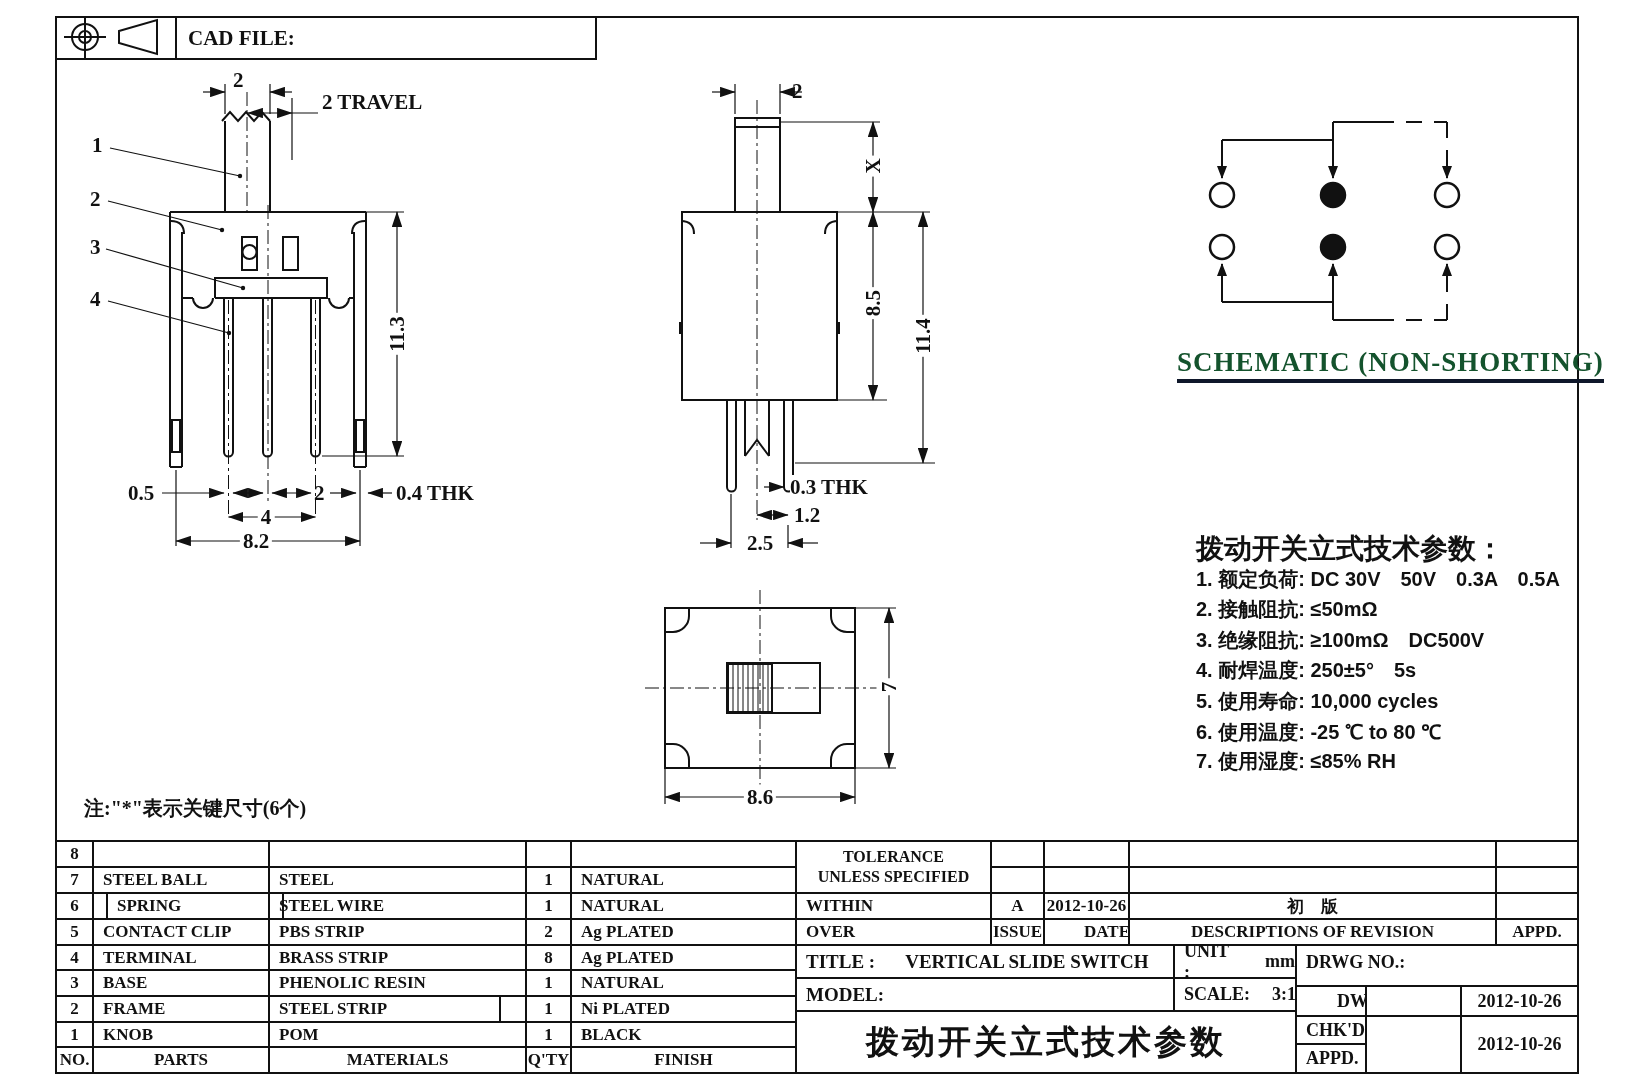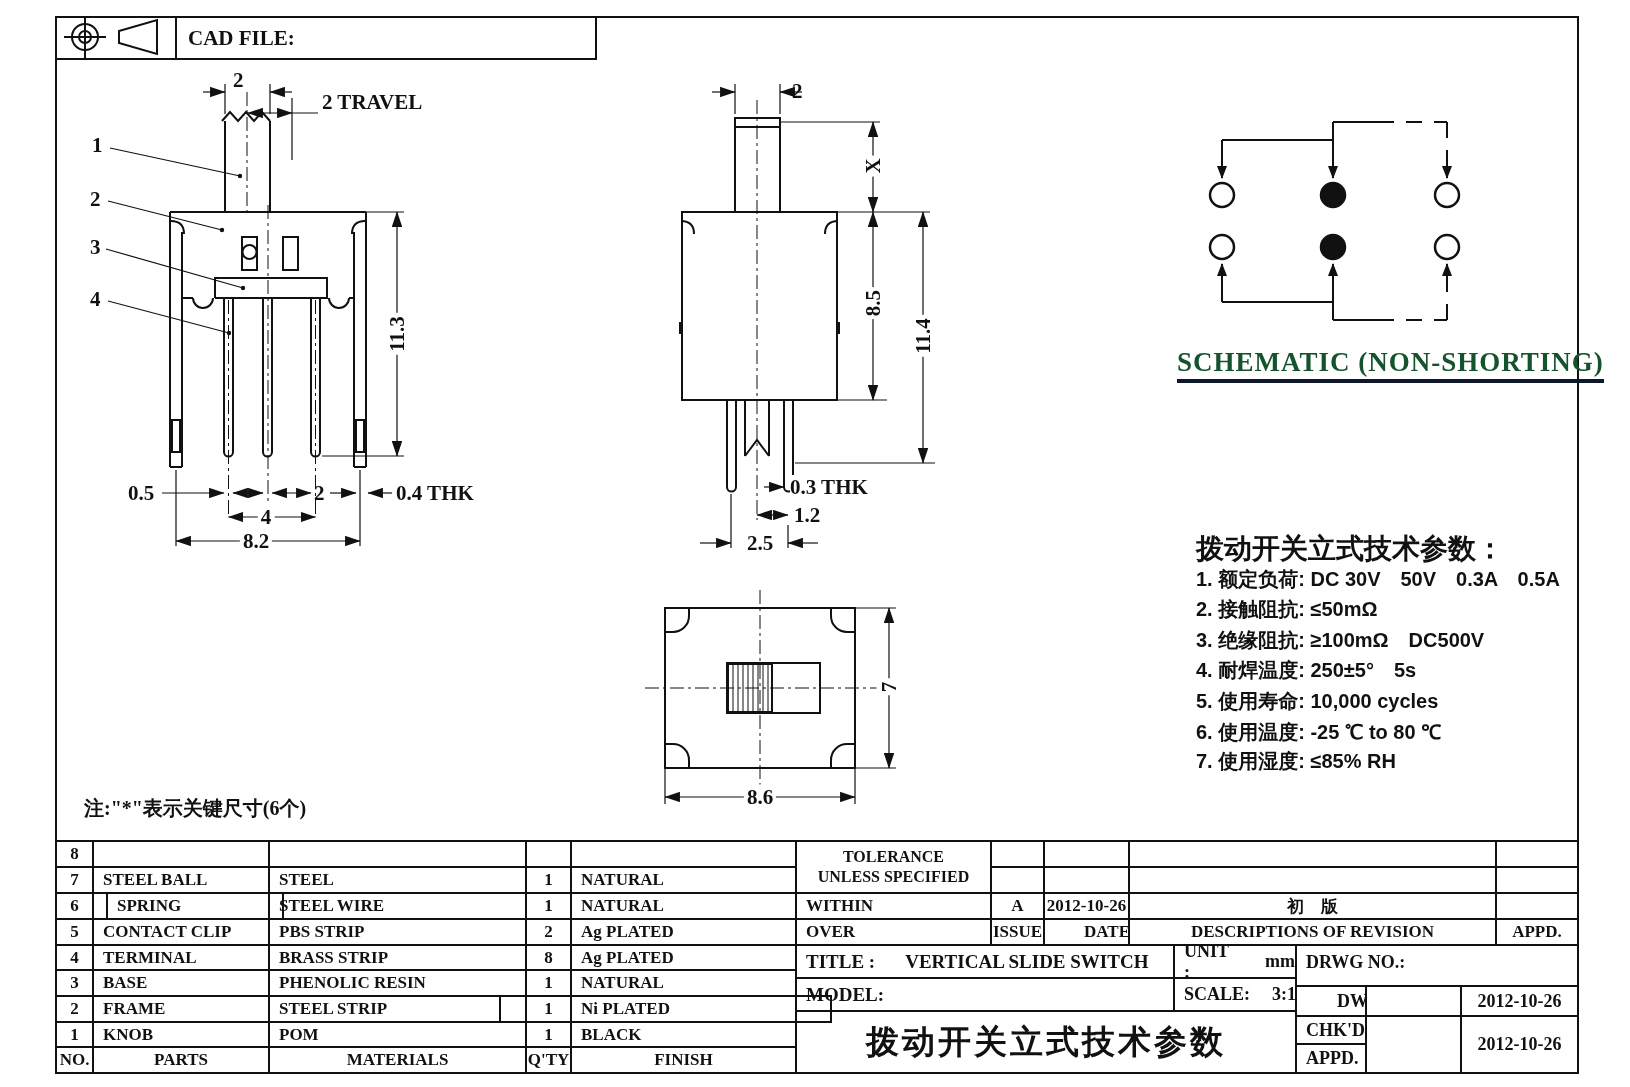--- a/index.html
+++ b/index.html
@@ -240,21 +240,21 @@
     <div class="cell cc" style="left:55px;top:969px;width:39px;height:28px;">3</div>
     <div class="cell cl" style="left:92px;top:969px;width:178px;height:28px;">BASE</div>
     <div class="cell cl" style="left:268px;top:969px;width:259px;height:28px;">PHENOLIC RESIN</div>
     <div class="cell cc" style="left:525px;top:969px;width:47px;height:28px;">1</div>
     <div class="cell cl" style="left:570px;top:969px;width:227px;height:28px;">NATURAL</div>
 
     <div class="cell cc" style="left:55px;top:995px;width:39px;height:28px;">2</div>
     <div class="cell cl" style="left:92px;top:995px;width:178px;height:28px;">FRAME</div>
     <div class="cell cl" style="left:268px;top:995px;width:233px;height:28px;">STEEL STRIP</div>
     <div class="cell cc" style="left:525px;top:995px;width:47px;height:28px;">1</div>
-    <div class="cell cl" style="left:570px;top:995px;width:262px;height:28px;">Ni PLATED</div>
+    <div class="cell cl" style="left:570px;top:995px;width:227px;height:28px;">Ni PLATED</div>
 
     <div class="cell cc" style="left:55px;top:1021px;width:39px;height:27px;">1</div>
     <div class="cell cl" style="left:92px;top:1021px;width:178px;height:27px;">KNOB</div>
     <div class="cell cl" style="left:268px;top:1021px;width:259px;height:27px;">POM</div>
     <div class="cell cc" style="left:525px;top:1021px;width:47px;height:27px;">1</div>
     <div class="cell cl" style="left:570px;top:1021px;width:227px;height:27px;">BLACK</div>
 
     <div class="cell cc" style="left:55px;top:1046px;width:39px;height:28px;">NO.</div>
     <div class="cell cc" style="left:92px;top:1046px;width:178px;height:28px;">PARTS</div>
     <div class="cell cc" style="left:268px;top:1046px;width:259px;height:28px;">MATERIALS</div>

